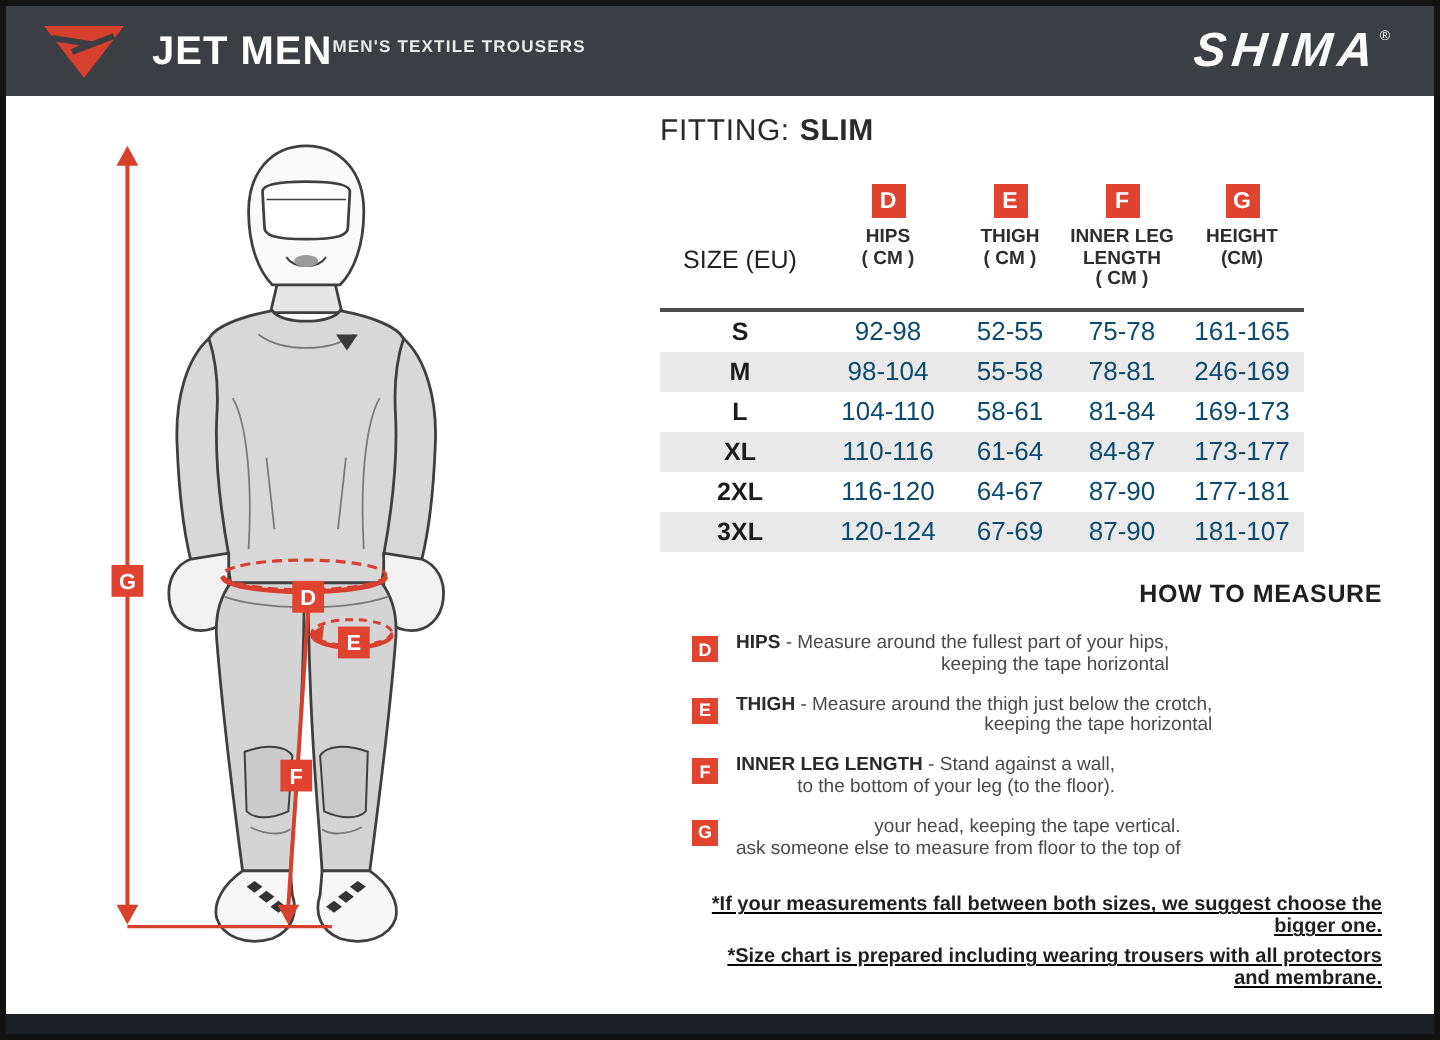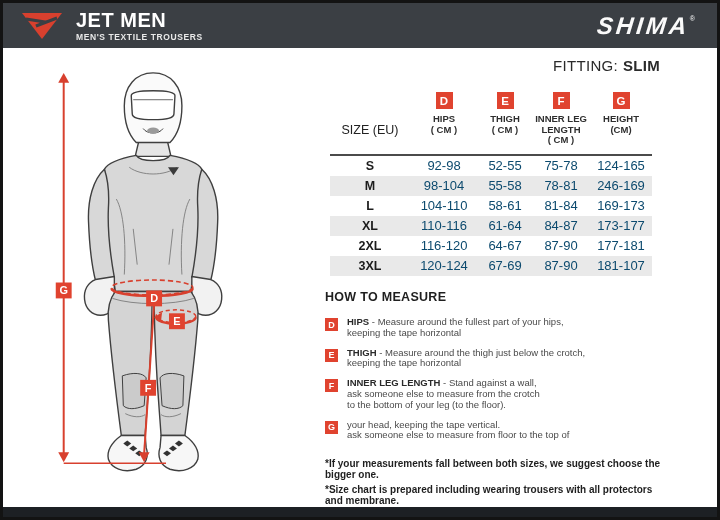--- a/index.html
+++ b/index.html
@@ -9,62 +9,62 @@
     position:relative; width:720px; height:520px;
     border:3px solid #131313; background:#ffffff; overflow:hidden;
   }
   
   .hdr {
     height:45px; background:#3b3f44; display:flex;
     align-items:center; justify-content:space-between; padding:0 22px 0 18px;
   }
   .hdr-left { display:flex; align-items:center; gap:13px; }
   .logo-tri { width:42px; height:30px; display:block; }
-  .title-block { display:flex; flex-direction:column; justify-content:center; }
+  .title-block { display:flex; justify-content:center; }
   .prod-title { color:#ffffff; font-size:20px; font-weight:bold; letter-spacing:0.5px; line-height:20px; }
   .prod-sub { color:#e9e9e9; font-size:8.5px; font-weight:bold; letter-spacing:0.6px; margin-top:2px; }
   .shima-wrap { display:flex; align-items:flex-start; }
   .shima {
     color:#fafafa; font-size:24px; font-weight:bold; font-style:italic;
     letter-spacing:3px; transform:skewX(-6deg); line-height:24px;
   }
   .shima-reg { color:#fafafa; font-size:7px; margin-top:1px; }
   
   .content { position:relative; height:459px; }
   
-  .fitting { position:absolute; left:327px; top:9px; width:330px; text-align:right; font-size:15px; color:#2a2a2a; letter-spacing:0.3px; }
+  .fitting { position:absolute; left:327px; top:9px; width:330px; text-align:left; font-size:15px; color:#2a2a2a; letter-spacing:0.3px; }
   .fitting .f-label { font-weight:normal; }
   .fitting .f-value { font-weight:bold; margin-left:5px; }
   
   .size-table { position:absolute; left:327px; top:44px; width:322px; }
   .grid-row { display:grid; grid-template-columns:80px 68px 54px 58px 62px; }
   .badge-cell { display:flex; align-items:center; justify-content:center; }
   .cbadge {
     width:17px; height:17px; background:#e0432f; color:#ffffff;
     font-size:11.5px; font-weight:bold; display:flex; align-items:center; justify-content:center;
   }
   .label-row { margin-top:5px; }
   .col-label { text-align:center; font-size:9.5px; font-weight:bold; color:#2e2e2e; line-height:10.5px; }
   .size-label-cell { display:flex; align-items:center; justify-content:center; font-size:12.5px; font-weight:normal; color:#222222; }
   .rows { margin-top:8px; border-top:2px solid #4b4b4b; }
   .trow { height:20px; align-items:center; }
   .trow:nth-child(even) { background:#e9e9e9; }
   .cell { text-align:center; font-size:13px; color:#0c4a6e; }
   .cell.size { font-weight:bold; color:#1c1c1c; font-size:12.5px; }
   
-  .howto { position:absolute; left:322px; top:242px; width:345px; }
+  .howto { position:absolute; left:343px; top:242px; width:345px;text-align:right; }
   .howto h3 { font-size:12.5px; font-weight:bold; color:#1f1f1f; letter-spacing:0.3px; margin-bottom:13px; }
   .mitem { display:flex; gap:9px; margin-bottom:9px; }
   .mbadge {
     flex:0 0 auto; width:13px; height:13px; background:#e0432f; color:#ffffff;
     font-size:9px; font-weight:bold; display:flex; align-items:center; justify-content:center; margin-top:1px;
   }
   .mtext { font-size:9.5px; line-height:10.8px; color:#4a4a4a; }
   .mtext b { color:#2a2a2a; }
-  .footnotes { margin-top:17px; }
+  .footnotes { margin-top:17px;text-decoration:underline; }
   .footnote { font-size:10px; font-weight:bold; color:#1f1f1f; margin-bottom:4px; }
   
   .figure { position:absolute; left:0; top:12px; width:330px; height:447px; }
   
   .bottom-bar { position:absolute; left:0; right:0; bottom:0; height:10px; background:#1d2024; }
 </style>
 </head>
 <body>
 
 <div class="page">
@@ -213,21 +213,21 @@
           <div>HEIGHT</div>
           <div>(CM)</div>
         </div>
       </div>
       <div class="rows">
         <div class="grid-row trow">
           <div class="cell size">S</div>
           <div class="cell">92-98</div>
           <div class="cell">52-55</div>
           <div class="cell">75-78</div>
-          <div class="cell">124-165</div>
+          <div class="cell">161-165</div>
         </div>
         <div class="grid-row trow">
           <div class="cell size">M</div>
           <div class="cell">98-104</div>
           <div class="cell">55-58</div>
           <div class="cell">78-81</div>
           <div class="cell">246-169</div>
         </div>
         <div class="grid-row trow">
           <div class="cell size">L</div>
@@ -276,21 +276,20 @@
         <div class="mtext">
           <div><b>THIGH</b><span> - </span><span>Measure around the thigh just below the crotch,</span></div>
           <div>keeping the tape horizontal</div>
         </div>
       </div>
 
       <div class="mitem">
         <span class="mbadge">F</span>
         <div class="mtext">
           <div><b>INNER LEG LENGTH</b><span> - </span><span>Stand against a wall,</span></div>
-          <div>ask someone else to measure from the crotch</div>
           <div>to the bottom of your leg (to the floor).</div>
         </div>
       </div>
 
       <div class="mitem">
         <span class="mbadge">G</span>
         <div class="mtext">
           <div>your head, keeping the tape vertical.</div>
           <div>ask someone else to measure from floor to the top of</div>
         </div>

